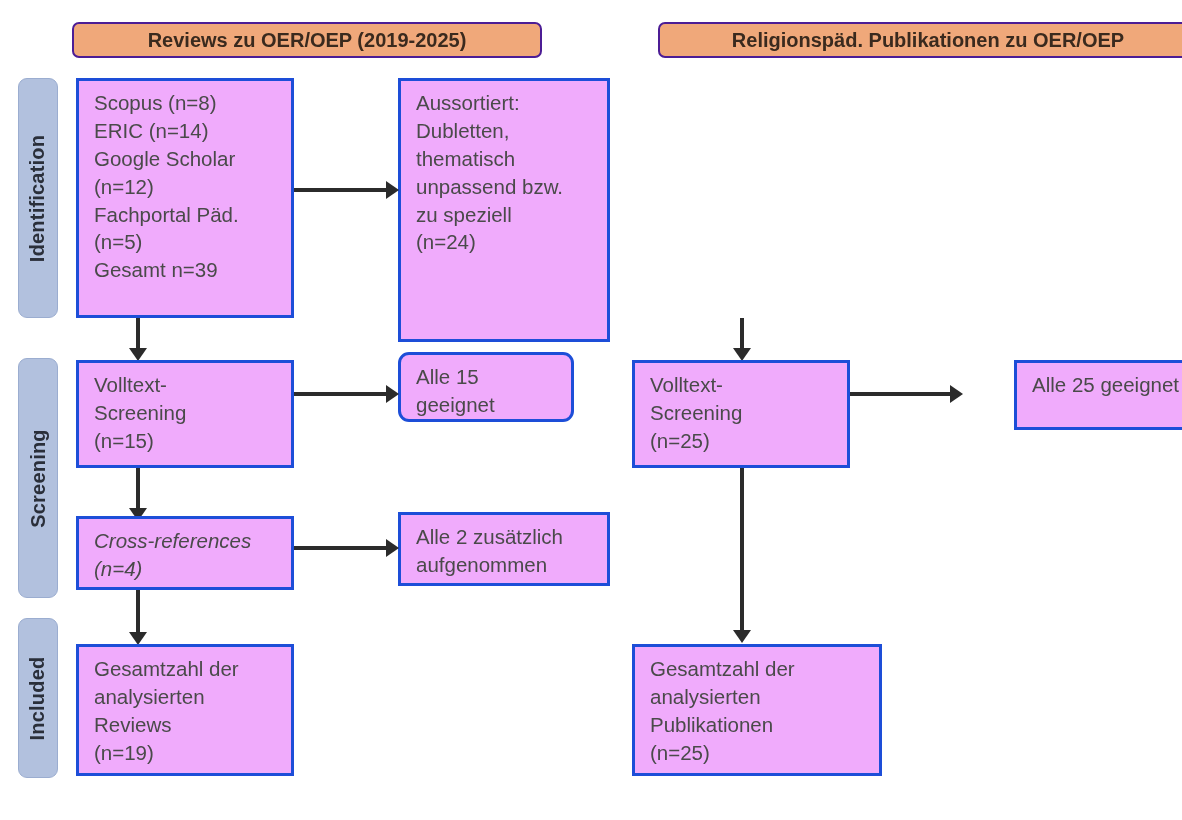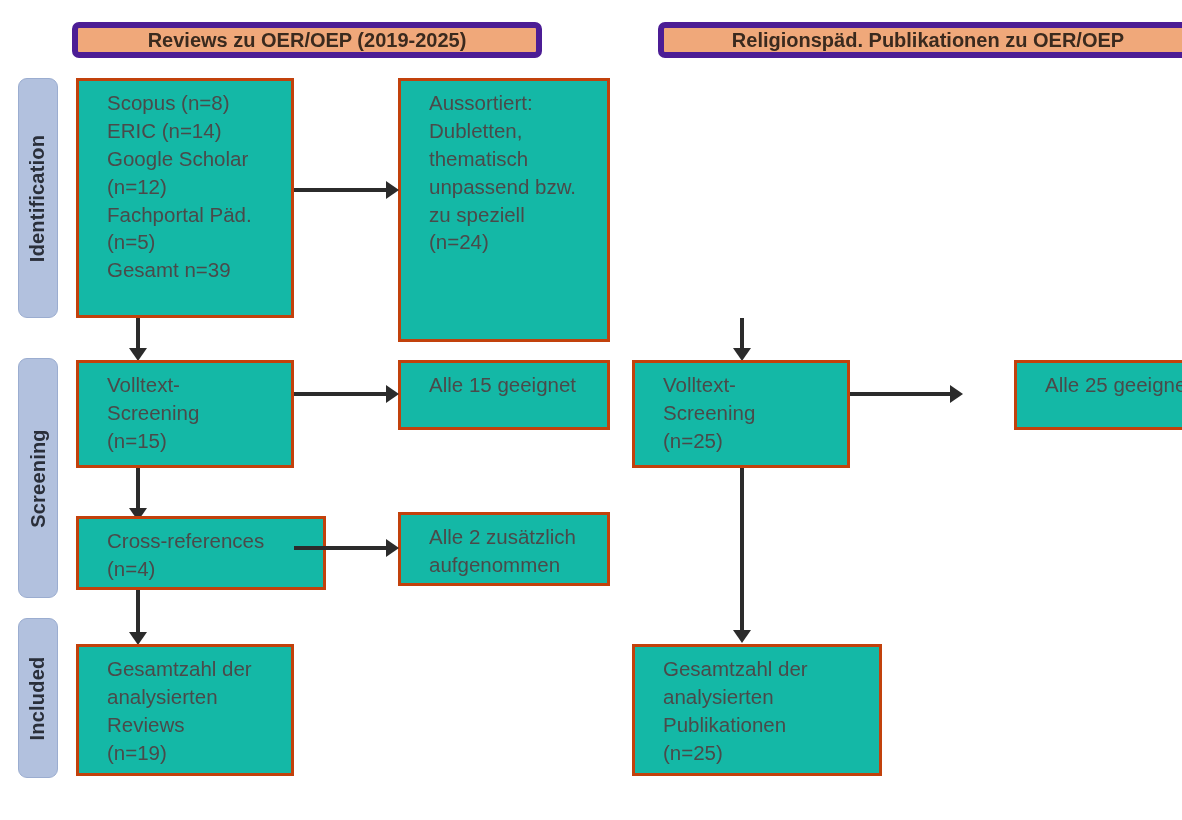--- a/index.html
+++ b/index.html
@@ -33,39 +33,39 @@
     font-size: 20px;
     font-weight: bold;
     color: #2a2f3a;
     letter-spacing: 0.2px;
   }
 
   
   .header-pill {
     position: absolute;
     background: #f0a87a;
-    border: 6px solid #4c1d95;
+    border: 2px solid #4c1d95;
     border-radius: 7px;
     box-sizing: border-box;
     display: flex;
     align-items: center;
     justify-content: center;
     color: #3a2a1e;
     font-size: 20px;
     font-weight: bold;
     text-align: center;
   }
 
   
   .box {
     position: absolute;
-    background: #14b8a6;
-    border: 3px solid #c2410c;
+    background: #f0abfc;
+    border: 3px solid #1d4ed8;
     box-sizing: border-box;
-    padding: 8px 10px 6px 28px;
+    padding: 8px 10px 6px 15px;
     color: #4a4a4a;
     font-size: 20.5px;
     line-height: 1.36;
     white-space: pre-line;
     overflow: hidden;
   }
   .box.dense {
     font-size: 20px;
     line-height: 1.34;
   }
@@ -137,29 +137,29 @@
   <div class="hline" style="left:294px; top:188px; width:92px;"></div>
   <div class="arrow-right" style="left:386px; top:181px;"></div>
 
   <div class="vline" style="left:136px; top:318px; height:32px;"></div>
   <div class="arrow-down" style="left:129px; top:348px;"></div>
 
   <div class="box" style="left:76px; top:360px; width:218px; height:108px;">Volltext-
 Screening
 (n=15)</div>
 
-  <div class="box" style="left:398px; top:360px; width:212px; height:70px;">Alle 15 geeignet</div>
+  <div class="box" style="left:398px; top:352px; width:176px; height:70px;border-radius:11px;">Alle 15 geeignet</div>
 
   <div class="hline" style="left:294px; top:392px; width:92px;"></div>
   <div class="arrow-right" style="left:386px; top:385px;"></div>
 
   <div class="vline" style="left:136px; top:468px; height:44px;"></div>
   <div class="arrow-down" style="left:129px; top:508px;"></div>
 
-  <div class="box" style="left:76px; top:516px; width:250px; height:74px;">Cross-references
+  <div class="box" style="left:76px; top:516px; width:218px; height:74px;font-style:italic;">Cross-references
 (n=4)</div>
 
   <div class="box" style="left:398px; top:512px; width:212px; height:74px;">Alle 2 zusätzlich
 aufgenommen</div>
 
   <div class="hline" style="left:294px; top:546px; width:92px;"></div>
   <div class="arrow-right" style="left:386px; top:539px;"></div>
 
   <div class="vline" style="left:136px; top:590px; height:46px;"></div>
   <div class="arrow-down" style="left:129px; top:632px;"></div>

